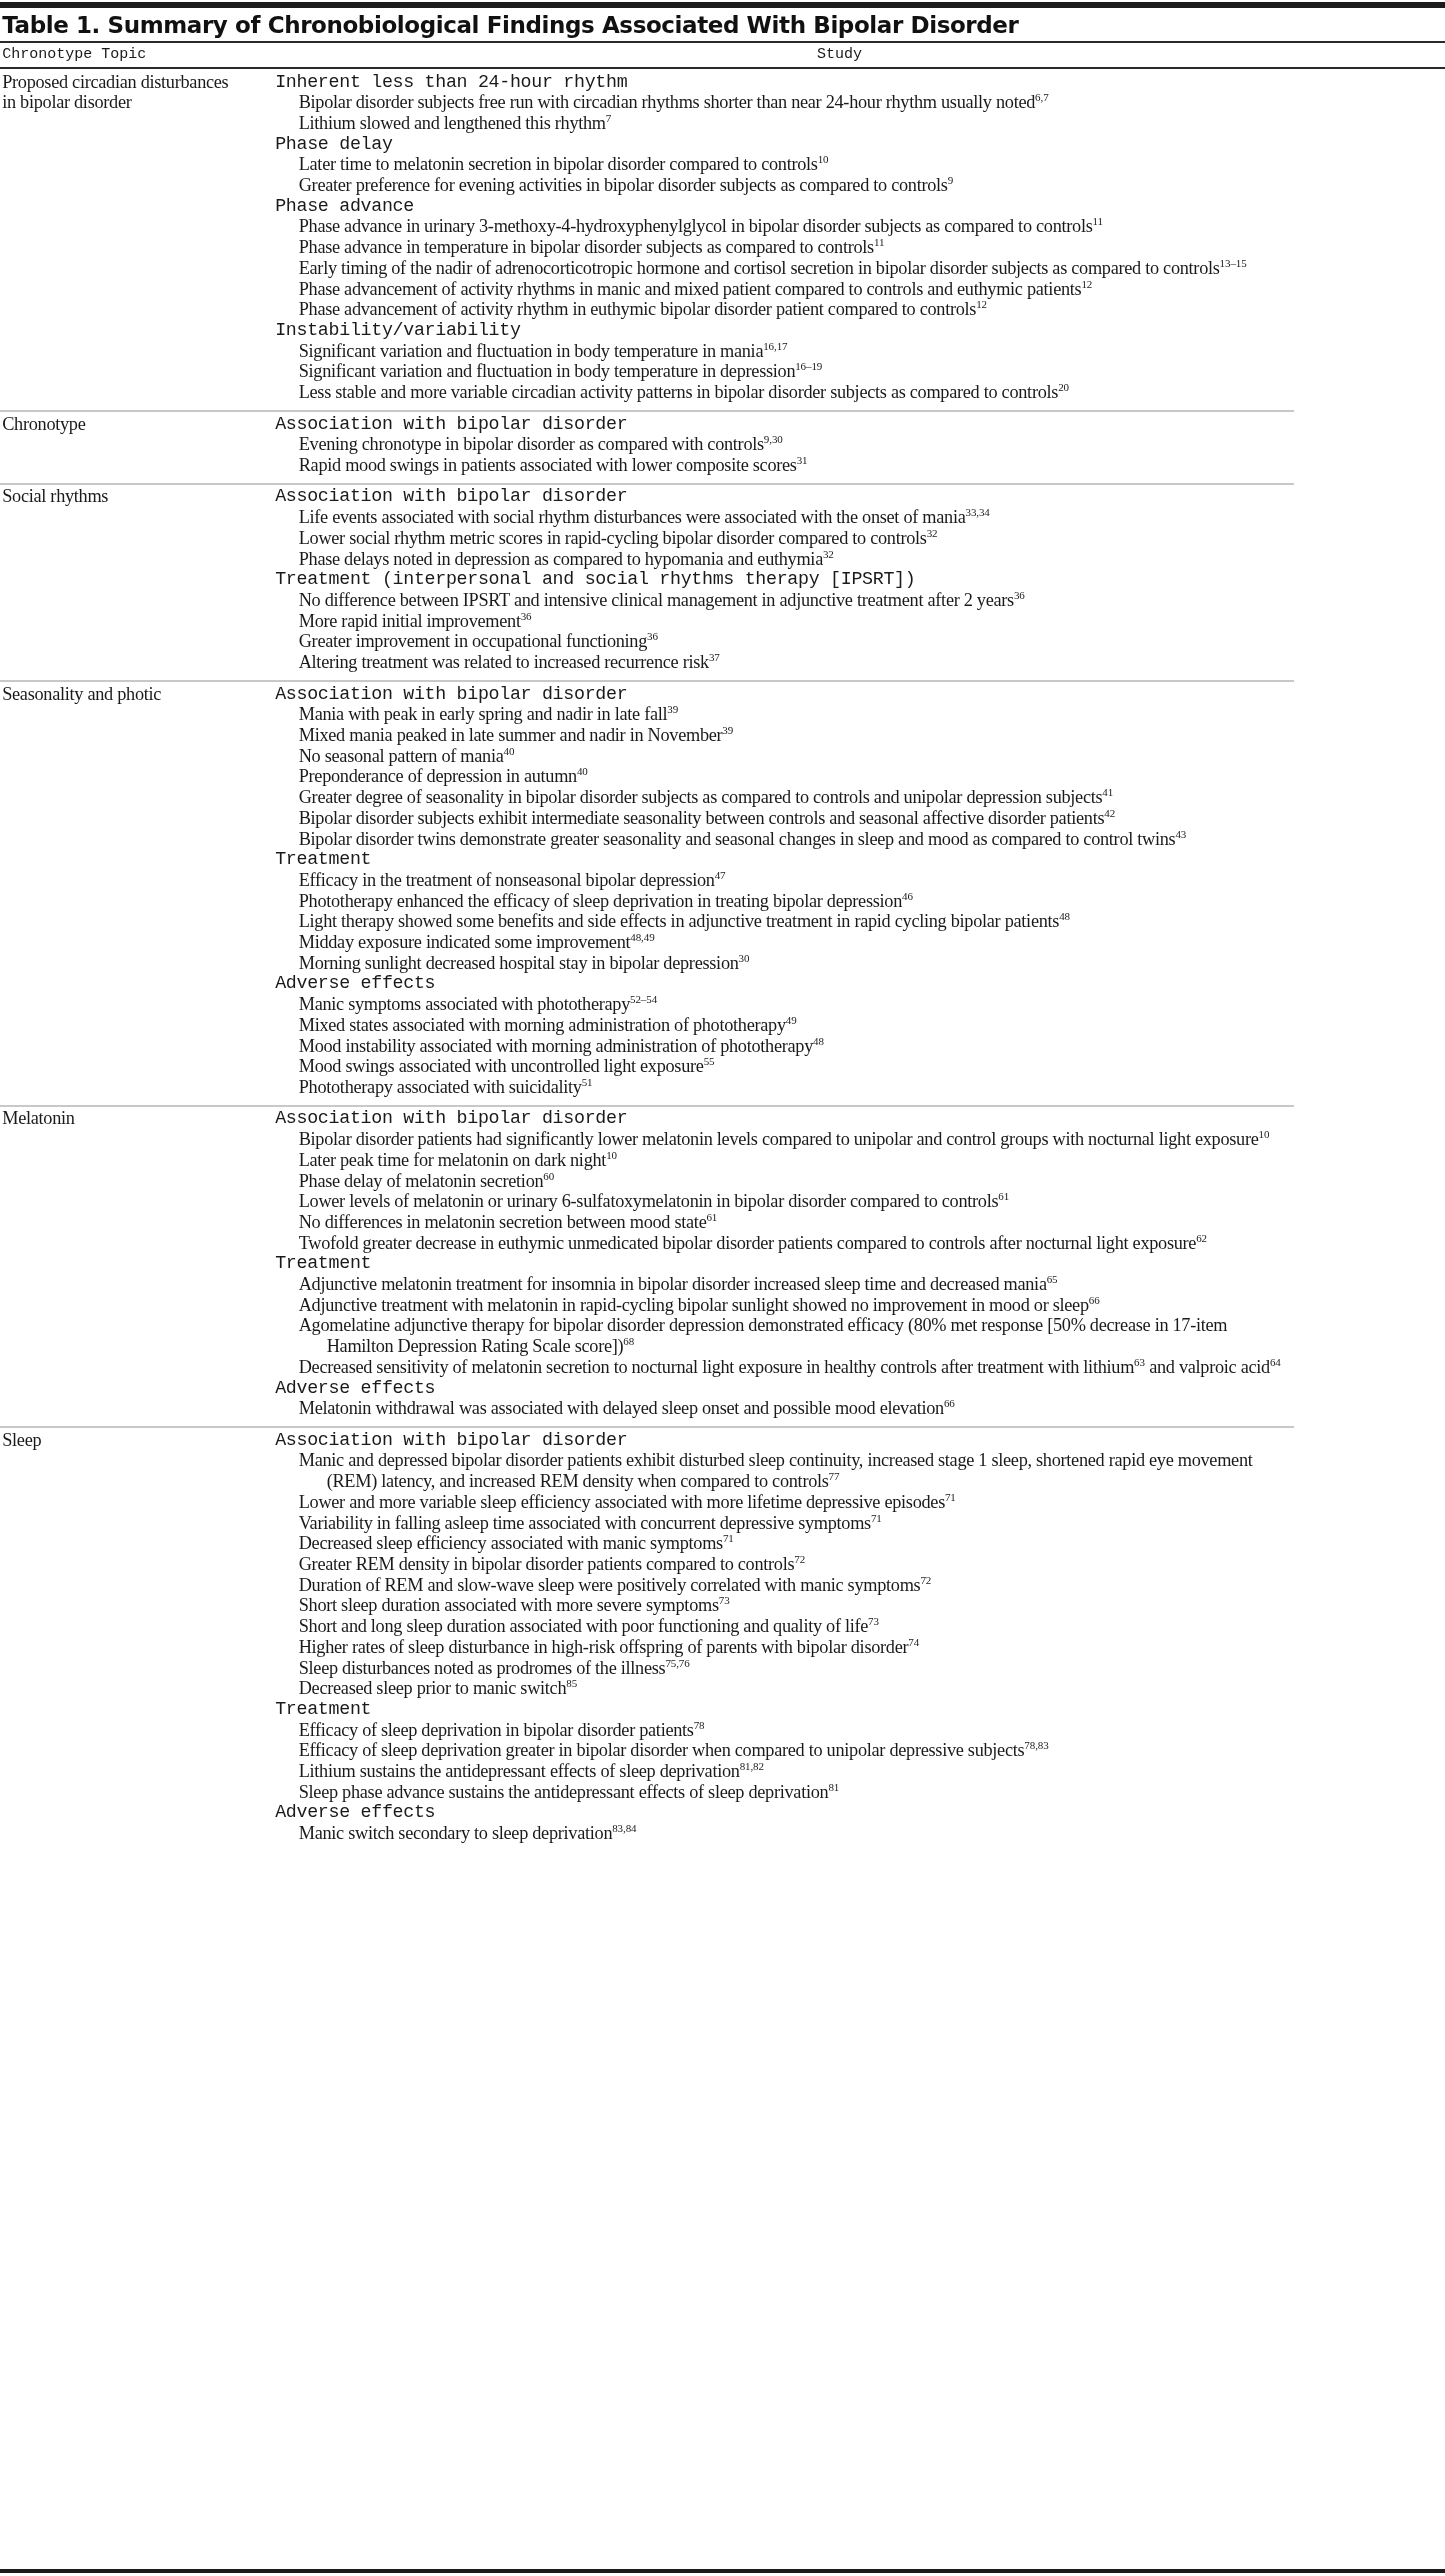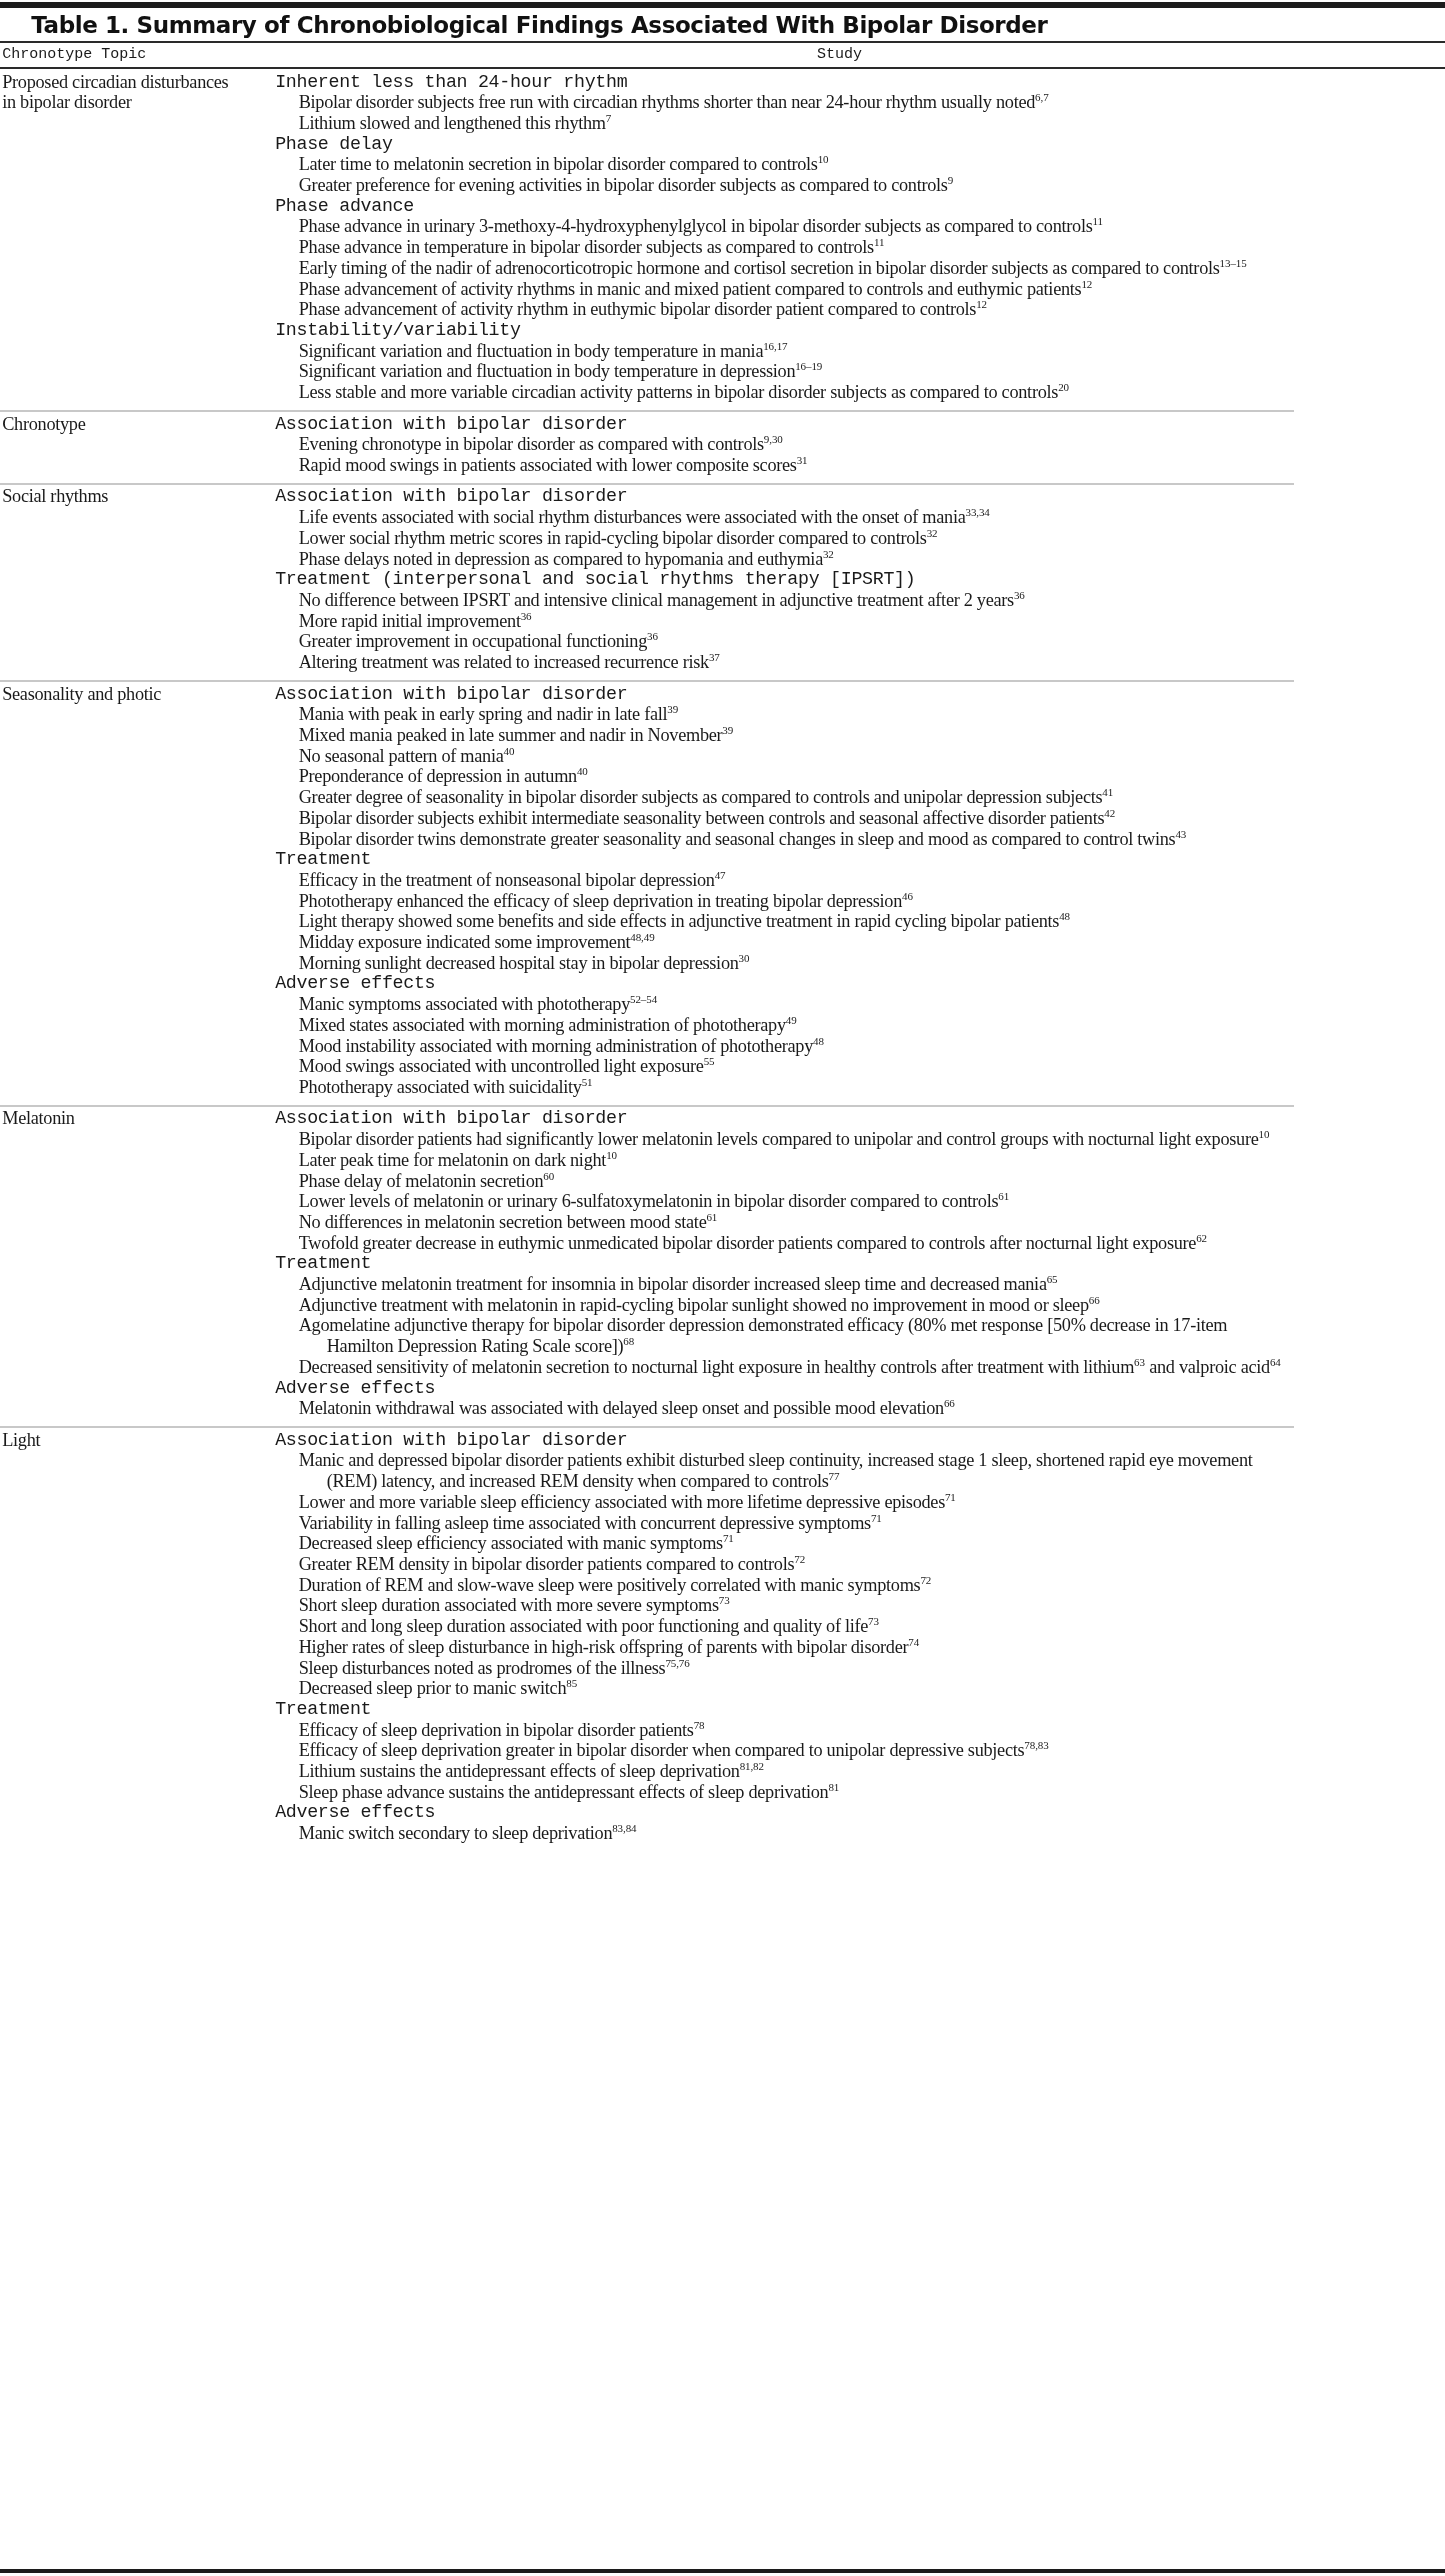--- a/index.html
+++ b/index.html
@@ -1,19 +1,19 @@
 <!DOCTYPE html>
 <html style="font-size:11.7px"><head>
   <meta charset="utf-8">
   <style>
     html, body { margin: 0; padding: 0; background: #ffffff; }
     body { width: 1446px; height: 2576px; position: relative; overflow: hidden; color: #1a1a1a; }
     .page { position: absolute; left: 0; top: 0; width: 1446px; }
     .rule-top { position: absolute; left: 0; top: 1.5px; width: 1446px; height: 6.6px; background: #1c1c1c; }
-    .title { position: absolute; left: 2.2px; top: 11.7px; font-family: "DejaVu Sans", sans-serif; font-weight: bold; font-size: 23px; letter-spacing: -0.4px; line-height: 26px; white-space: nowrap; color: #111; margin-left: 29px; }
+    .title { position: absolute; left: 2.2px; top: 11.7px; font-family: "DejaVu Sans", sans-serif; font-weight: bold; font-size: 23px; letter-spacing: -0.4px; line-height: 26px; white-space: nowrap; color: #111; }
     .rule-thin { position: absolute; left: 0; width: 1446px; height: 1.5px; background: #2a2a2a; }
     .hdr { position: absolute; top: 45px; font-family: Liberation Mono, monospace; font-size: 15px; line-height: 20.5px; white-space: nowrap; }
     .hdr-topic { left: 2.2px; }
     .hdr-study { left: 817px; }
     table.body { position: absolute; left: 0; top: 70px; width: 1294px; border-collapse: collapse; font-family: "Liberation Serif", serif; font-size: 18.3px; line-height: 20.7px; letter-spacing: -0.3px; }
     table.body td { vertical-align: top; padding: 0; }
     td.topic { width: 273px; padding-left: 2.2px !important; padding-top: 1.5px !important; }
     td.study { padding-top: 1.5px !important; padding-bottom: 7.3px !important; }
     tr.grp + tr.grp td { border-top: 2.2px solid #c8c8c8; }
     .topic-text { display: block; width: 242px; }
@@ -128,21 +128,21 @@
             <span class="item"><span class="item-inner"><span>Adjunctive melatonin treatment for insomnia in bipolar disorder increased sleep time and decreased mania</span><sup>65</sup></span></span>
             <span class="item"><span class="item-inner"><span>Adjunctive treatment with melatonin in rapid-cycling bipolar sunlight showed no improvement in mood or sleep</span><sup>66</sup></span></span>
             <span class="item"><span class="item-inner"><span>Agomelatine adjunctive therapy for bipolar disorder depression demonstrated efficacy (80% met response [50% decrease in 17-item Hamilton Depression Rating Scale score])</span><sup>68</sup></span></span>
             <span class="item"><span class="item-inner"><span>Decreased sensitivity of melatonin secretion to nocturnal light exposure in healthy controls after treatment with lithium</span><sup>63</sup><span> and valproic acid</span><sup>64</sup></span></span>
             <span class="sub">Adverse effects</span>
             <span class="item"><span class="item-inner"><span>Melatonin withdrawal was associated with delayed sleep onset and possible mood elevation</span><sup>66</sup></span></span>
           </td>
         </tr>
         <tr class="grp">
           <td class="topic">
-            <span class="topic-text">Light</span>
+            <span class="topic-text">Sleep</span>
           </td>
           <td class="study">
             <span class="sub">Association with bipolar disorder</span>
             <span class="item"><span class="item-inner"><span>Manic and depressed bipolar disorder patients exhibit disturbed sleep continuity, increased stage 1 sleep, shortened rapid eye movement (REM) latency, and increased REM density when compared to controls</span><sup>77</sup></span></span>
             <span class="item"><span class="item-inner"><span>Lower and more variable sleep efficiency associated with more lifetime depressive episodes</span><sup>71</sup></span></span>
             <span class="item"><span class="item-inner"><span>Variability in falling asleep time associated with concurrent depressive symptoms</span><sup>71</sup></span></span>
             <span class="item"><span class="item-inner"><span>Decreased sleep efficiency associated with manic symptoms</span><sup>71</sup></span></span>
             <span class="item"><span class="item-inner"><span>Greater REM density in bipolar disorder patients compared to controls</span><sup>72</sup></span></span>
             <span class="item"><span class="item-inner"><span>Duration of REM and slow-wave sleep were positively correlated with manic symptoms</span><sup>72</sup></span></span>
             <span class="item"><span class="item-inner"><span>Short sleep duration associated with more severe symptoms</span><sup>73</sup></span></span>

